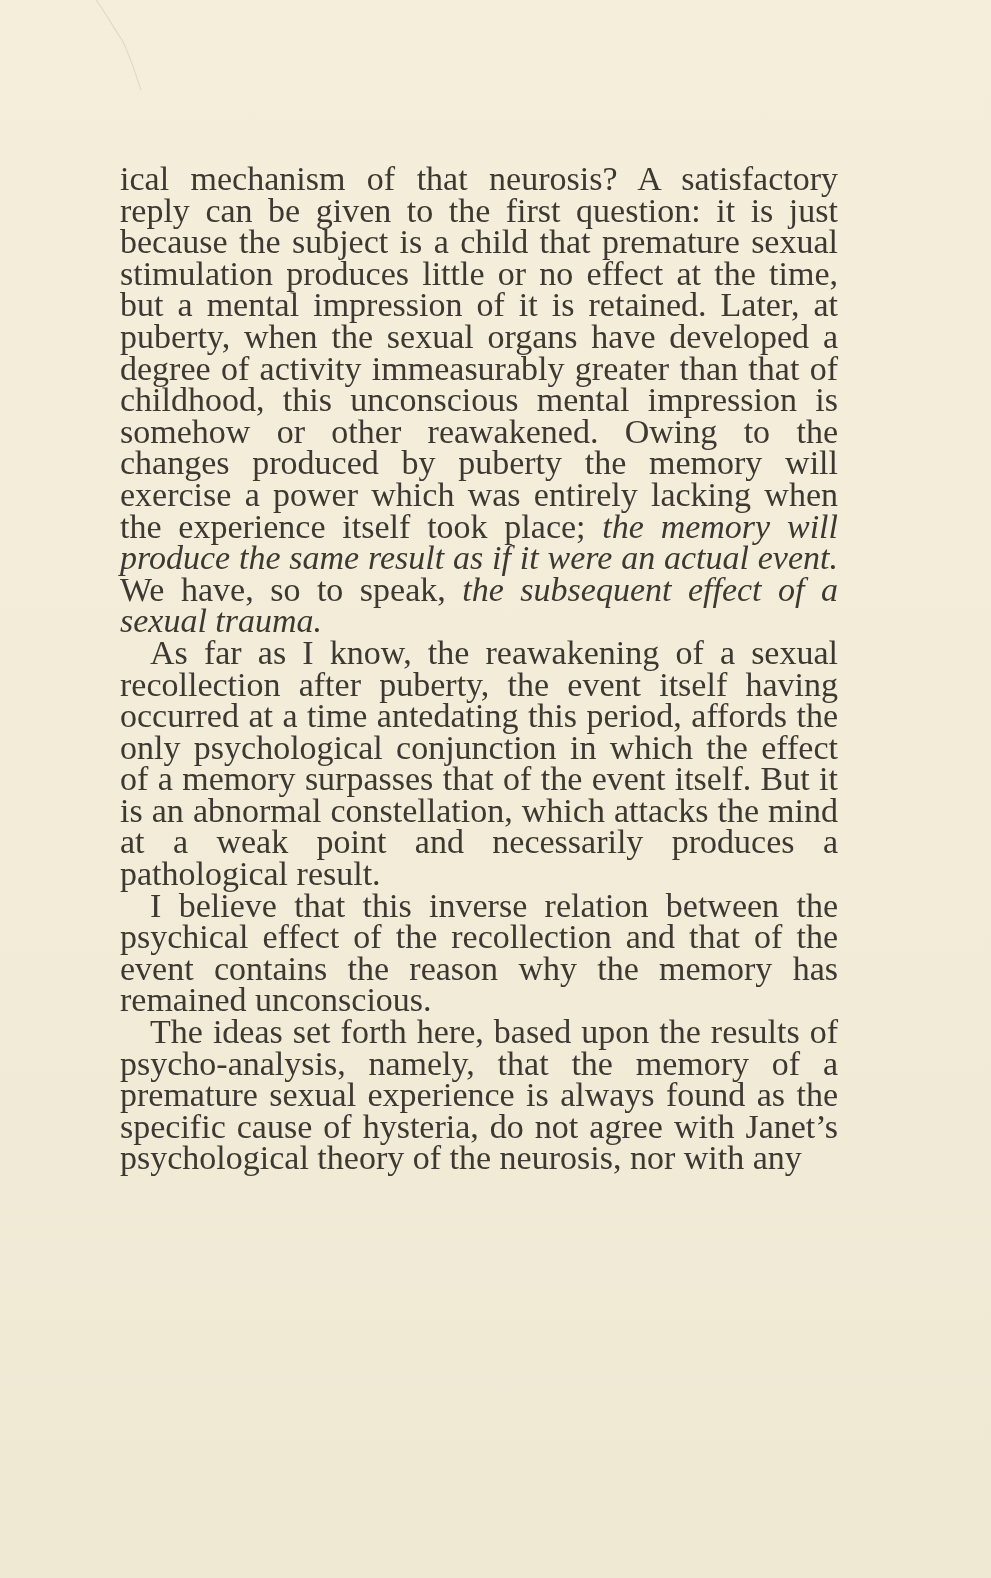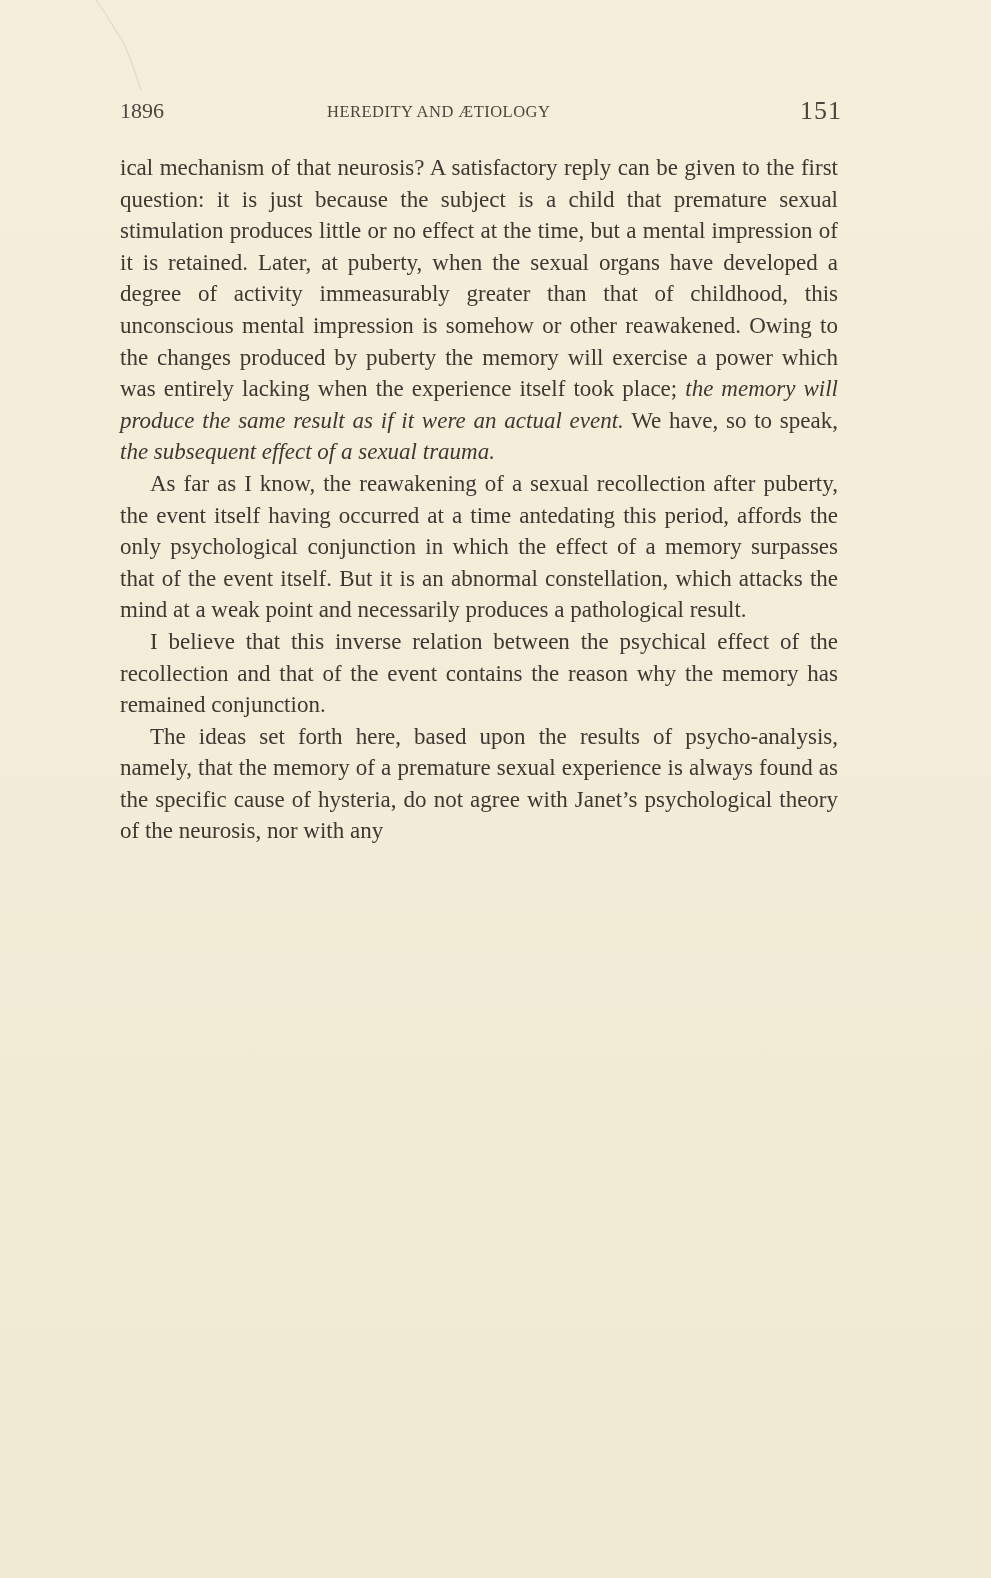--- a/index.html
+++ b/index.html
@@ -48,25 +48,25 @@
       letter-spacing: 0.5px;
     }
     .rh-page {
       position: absolute;
       right: 0; top: 0;
       font-size: 26px;
       letter-spacing: 1px;
     }
     .text-block {
       position: absolute;
-      top: 152px;
+      top: 163px;
       left: 120px;
       width: 718px;
       font-family: "Liberation Serif", "DejaVu Serif", serif;
-      font-size: 23px;
+      font-size: 34px;
       line-height: 31.6px;
       text-align: justify;
       color: #3d3932;
     }
     .para {
       margin: 0;
       text-indent: 0;
     }
     .para.indent {
       text-indent: 30px;
@@ -77,25 +77,20 @@
     }
   </style>
 </head>
 <body>
 
 <div class="page">
   <svg class="crease" viewBox="0 0 991 1578" width="991" height="1578">
     <path d="M96 0 C 105 12, 112 25, 122 40 C 130 55, 134 70, 141 90" stroke="#e2dbc3" stroke-width="1.2" fill="none"></path>
   </svg>
 
-  <div class="running-head">
-    <span class="rh-year">1896</span>
-    <span class="rh-title">HEREDITY AND ÆTIOLOGY</span>
-    <span class="rh-page">151</span>
-  </div>
 
   <div class="text-block">
     <p class="para"><span>ical mechanism of that neurosis? A satisfactory reply can be given to the first question: it is just because the subject is a child that premature sexual stimulation produces little or no effect at the time, but a mental impression of it is retained. Later, at puberty, when the sexual organs have developed a degree of activity immeasurably greater than that of childhood, this unconscious mental impression is somehow or other reawakened. Owing to the changes produced by puberty the memory will exercise a power which was entirely lacking when the experience itself took place; </span><span class="it">the memory will produce the same result as if it were an actual event.</span><span> We have, so to speak, </span><span class="it">the subsequent effect of a sexual trauma.</span></p>
     <p class="para indent"><span>As far as I know, the reawakening of a sexual recollection after puberty, the event itself having occurred at a time antedating this period, affords the only psychological conjunction in which the effect of a memory surpasses that of the event itself. But it is an abnormal constellation, which attacks the mind at a weak point and necessarily produces a pathological result.</span></p>
-    <p class="para indent"><span>I believe that this inverse relation between the psychical effect of the recollection and that of the event contains the reason why the memory has remained conjunction.</span></p>
+    <p class="para indent"><span>I believe that this inverse relation between the psychical effect of the recollection and that of the event contains the reason why the memory has remained unconscious.</span></p>
     <p class="para indent"><span>The ideas set forth here, based upon the results of psycho-analysis, namely, that the memory of a premature sexual experience is always found as the specific cause of hysteria, do not agree with Janet’s psychological theory of the neurosis, nor with any</span></p>
   </div>
 </div>
 
 </body></html>

